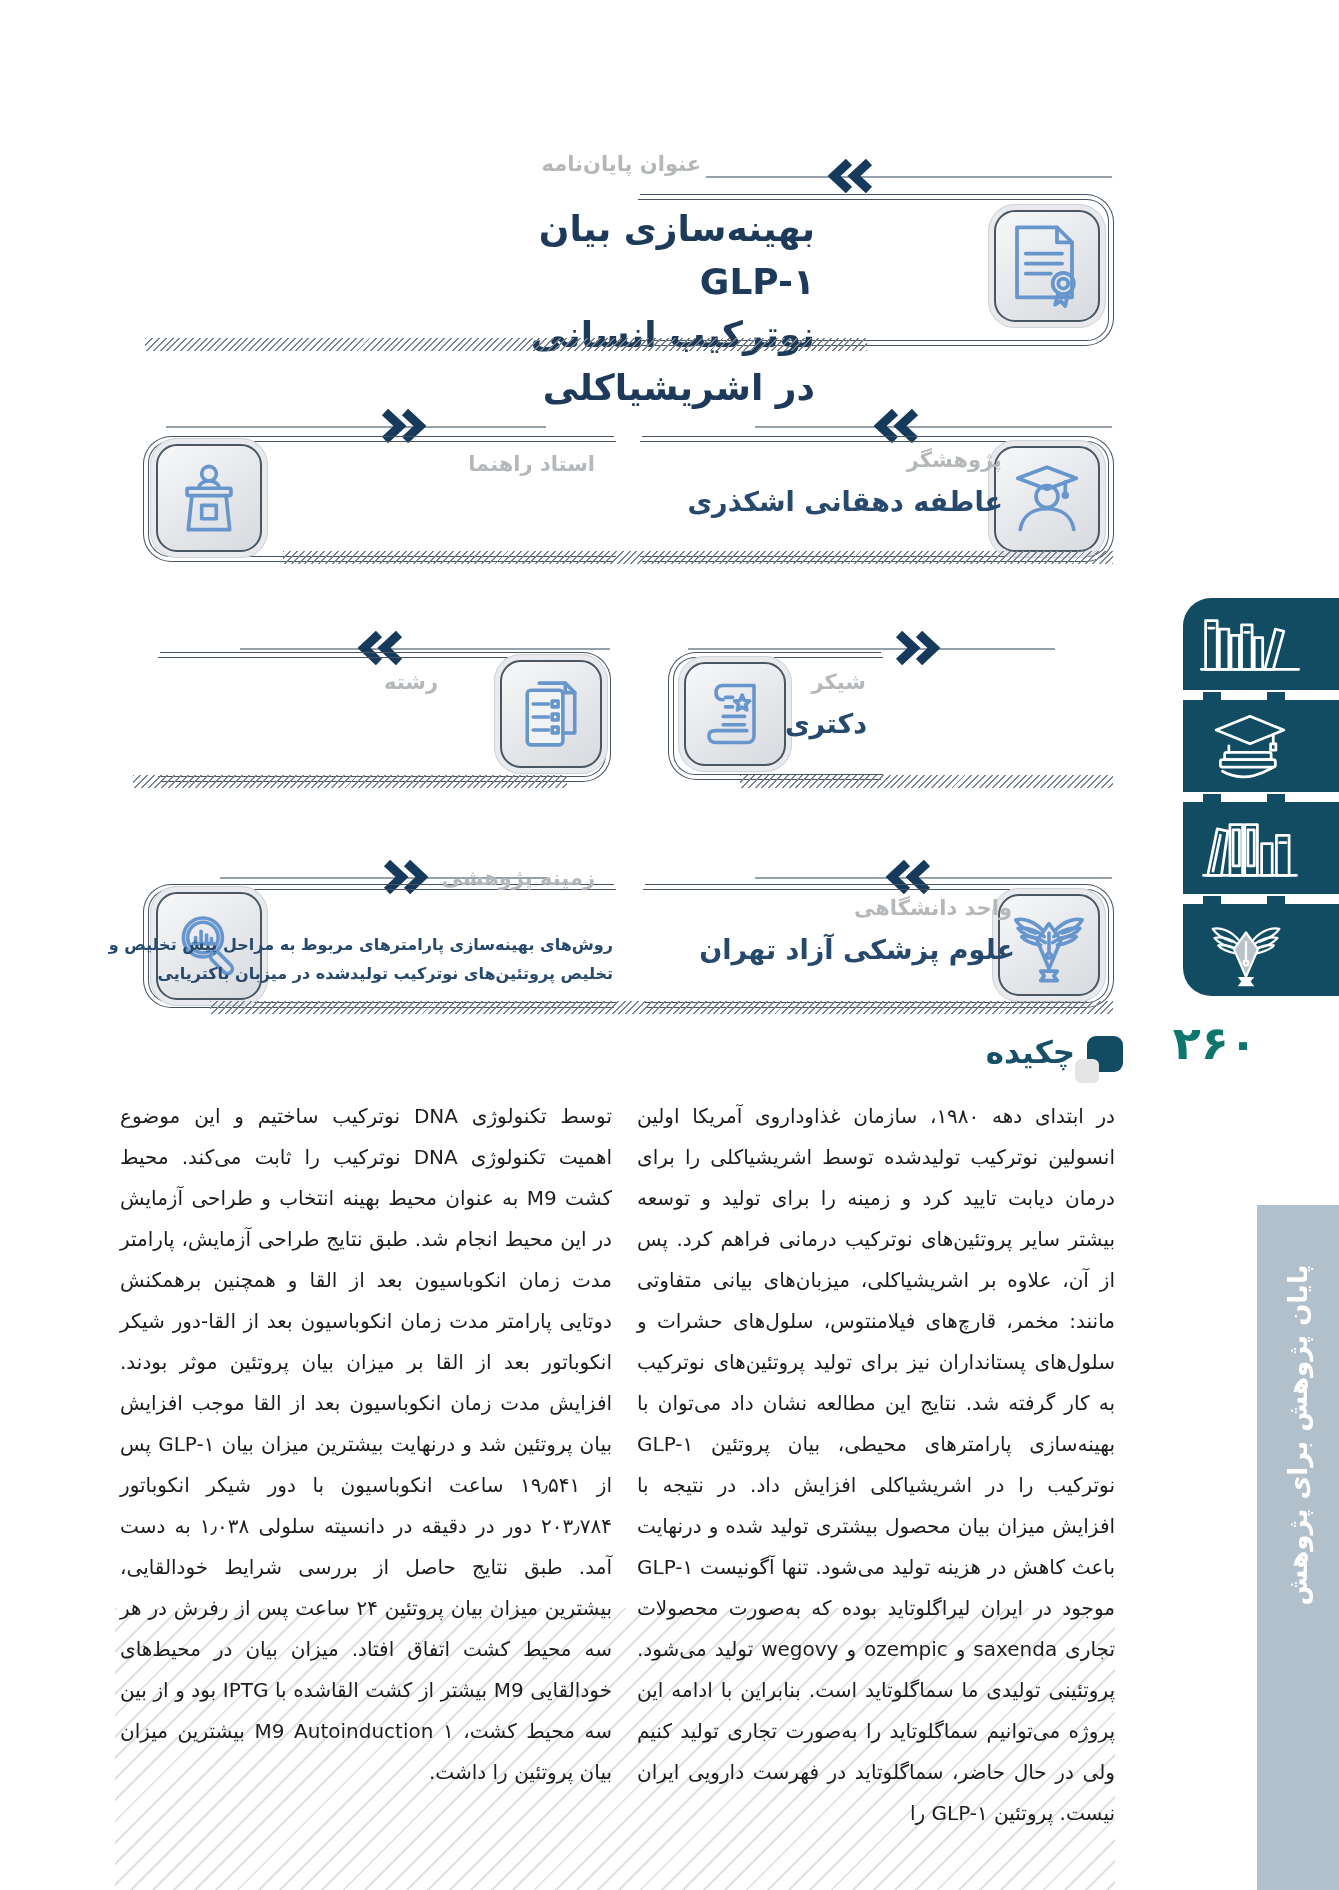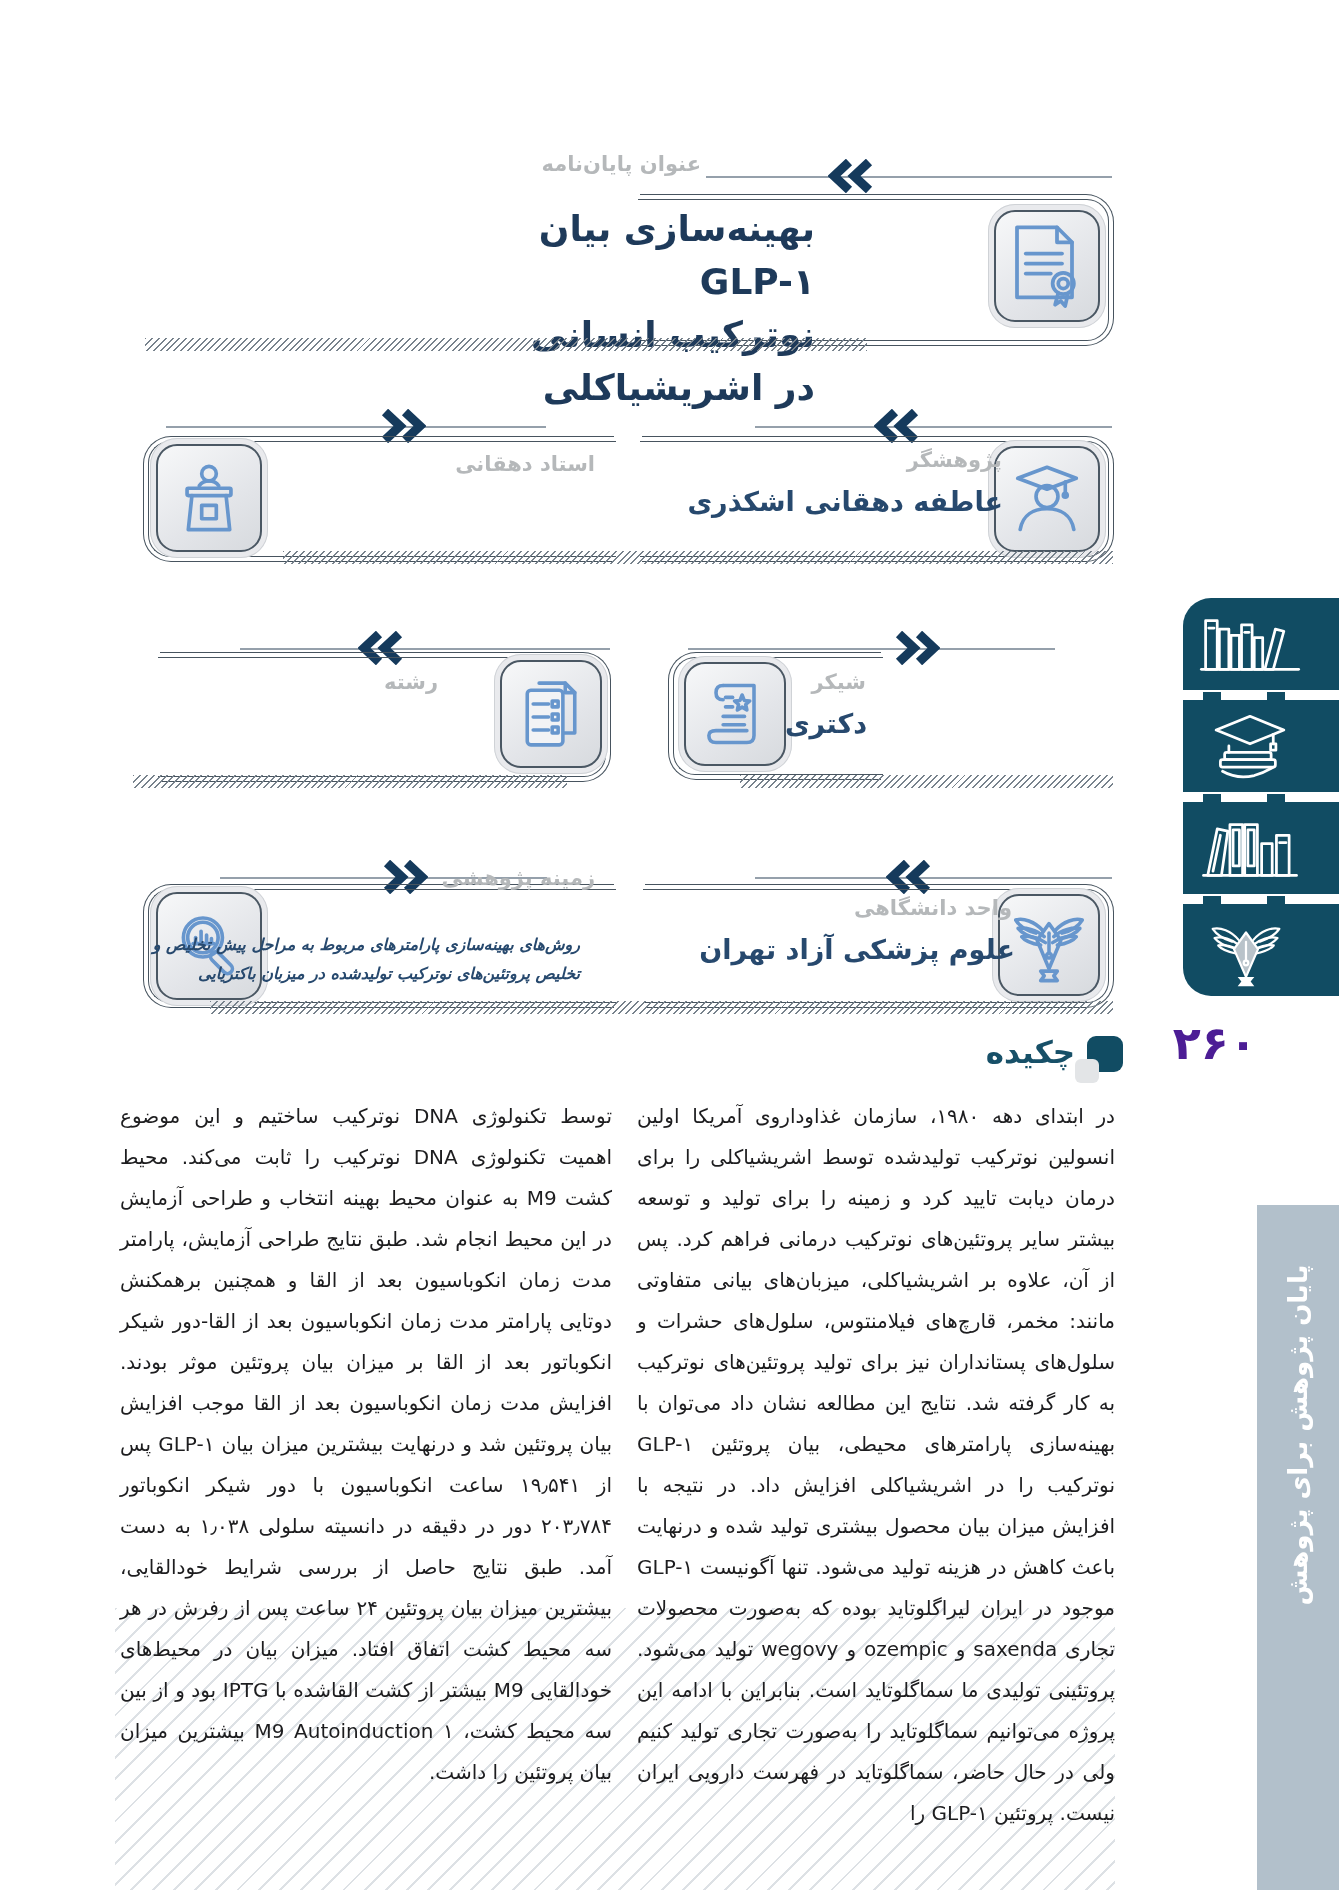--- a/index.html
+++ b/index.html
@@ -31,21 +31,21 @@
   .lbl{position:absolute;color:#b5b8ba;font-size:21px;font-weight:600;text-align:right;white-space:nowrap;}
   .val{position:absolute;color:#27496e;font-weight:bold;text-align:right;white-space:nowrap;font-size:27px;}
   .title-block{position:absolute;color:#1e3a5a;font-weight:bold;font-size:36px;line-height:53px;text-align:right;}
   .small-val{position:absolute;color:#27496e;font-weight:bold;font-size:16px;line-height:29px;text-align:right;white-space:nowrap;}
   .abst-head{position:absolute;color:#175068;font-weight:bold;font-size:31px;text-align:right;}
   .col{position:absolute;color:#1d1d1f;font-size:20px;line-height:41px;text-align:justify;z-index:3;}
   
   .sb-seg{position:absolute;left:0;width:156px;height:92px;background:#114c63;}
   .sb-foot{position:absolute;width:18px;height:10px;background:#114c63;}
   .sb-seg svg{position:absolute;left:8px;top:10px;stroke:#fff;fill:none;stroke-width:2.6;stroke-linecap:round;stroke-linejoin:round;}
-  .pagenum{position:absolute;color:#4c1d95;font-size:46px;font-weight:bold;text-align:center;}
+  .pagenum{position:absolute;color:#0f766e;font-size:46px;font-weight:bold;text-align:center;}
   .vband{position:absolute;background:#b2c0cb;}
   .vband-text{position:absolute;color:#ffffff;font-size:26px;font-weight:bold;white-space:nowrap;
               text-align:center;line-height:82px;transform:rotate(-90deg);z-index:2;}
   .marker-dark{position:absolute;background:#114c63;border-radius:9px;z-index:2;}
   .marker-gray{position:absolute;background:#e3e5e7;border-radius:6px;z-index:3;}
 </style>
 </head>
 <body>
 
 <div class="canvas">
@@ -115,21 +115,21 @@
     <div class="tile-in">
       <svg width="78" height="78" viewBox="0 0 64 64">
         <circle cx="32" cy="12" r="6"></circle>
         <path d="M24 22 c2-3 5-4 8-4 s6 1 8 4"></path>
         <rect x="14" y="24" width="36" height="6" rx="1"></rect>
         <path d="M18 30 L15 58 H49 L46 30"></path>
         <rect x="26" y="38" width="12" height="11"></rect>
       </svg>
     </div>
   </div>
-  <div class="lbl" style="left:300px;top:452px;width:295px;">استاد دهقانی</div>
+  <div class="lbl" style="left:300px;top:452px;width:295px;">استاد راهنما</div>
   <div class="hatch" style="left:283px;top:551px;width:830px;"></div>
 
   <div class="cline" style="left:688px;top:648px;width:367px;"></div>
   <div class="chev" style="left:894px;top:631px;">
     <svg viewBox="0 0 46 34">
         <path d="M5 3 20 17 5 31"></path>
         <path d="M25 3 40 17 25 31"></path>
       </svg>
   </div>
   <div class="bracket open-right" style="left:668px;top:652px;width:212px;height:126px;"></div>
@@ -219,21 +219,21 @@
         <line x1="19" y1="30" x2="36" y2="30"></line>
         <line x1="21" y1="30" x2="21" y2="25"></line>
           <line x1="25.5" y1="30" x2="25.5" y2="20"></line>
         <line x1="30" y1="30" x2="30" y2="23"></line>
           <line x1="34" y1="30" x2="34" y2="26"></line>
         <rect x="34" y="37" width="22" height="8" rx="4" transform="rotate(45 38 40)"></rect>
       </svg>
     </div>
   </div>
   <div class="lbl" style="left:300px;top:866px;width:295px;">زمینه پژوهشی</div>
-  <div class="small-val" style="left:263px;top:930px;width:317px;font-style:italic;">
+  <div class="small-val" style="left:296px;top:930px;width:317px;">
     <div>روش‌های بهینه‌سازی پارامترهای مربوط به مراحل پیش تخلیص و</div>
     <div>تخلیص پروتئین‌های نوترکیب تولیدشده در میزبان باکتریایی</div>
   </div>
   <div class="hatch" style="left:210px;top:1001px;width:903px;"></div>
 
   <div class="marker-dark" style="left:1087px;top:1036px;width:36px;height:36px;"></div>
   <div class="marker-gray" style="left:1075px;top:1059px;width:24px;height:24px;"></div>
   <div class="abst-head" style="left:925px;top:1034px;width:150px;">چکیده</div>
 
   <div class="col" style="left:637px;top:1096px;width:478px;">در ابتدای دهه ۱۹۸۰، سازمان غذاوداروی آمریکا اولین انسولین نوترکیب تولیدشده توسط اشریشیاکلی را برای درمان دیابت تایید کرد و زمینه را برای تولید و توسعه بیشتر سایر پروتئین‌های نوترکیب درمانی فراهم کرد. پس از آن، علاوه بر اشریشیاکلی، میزبان‌های بیانی متفاوتی مانند: مخمر، قارچ‌های فیلامنتوس، سلول‌های حشرات و سلول‌های پستانداران نیز برای تولید پروتئین‌های نوترکیب به کار گرفته شد. نتایج این مطالعه نشان داد می‌توان با بهینه‌سازی پارامترهای محیطی، بیان پروتئین ‪GLP-۱‬ نوترکیب را در اشریشیاکلی افزایش داد. در نتیجه با افزایش میزان بیان محصول بیشتری تولید شده و درنهایت باعث کاهش در هزینه تولید می‌شود. تنها آگونیست ‪GLP-۱‬ موجود در ایران لیراگلوتاید بوده که به‌صورت محصولات تجاری saxenda و ozempic و wegovy تولید می‌شود. پروتئینی تولیدی ما سماگلوتاید است. بنابراین با ادامه این پروژه می‌توانیم سماگلوتاید را به‌صورت تجاری تولید کنیم ولی در حال حاضر، سماگلوتاید در فهرست دارویی ایران نیست. پروتئین ‪GLP-۱‬ را</div>

